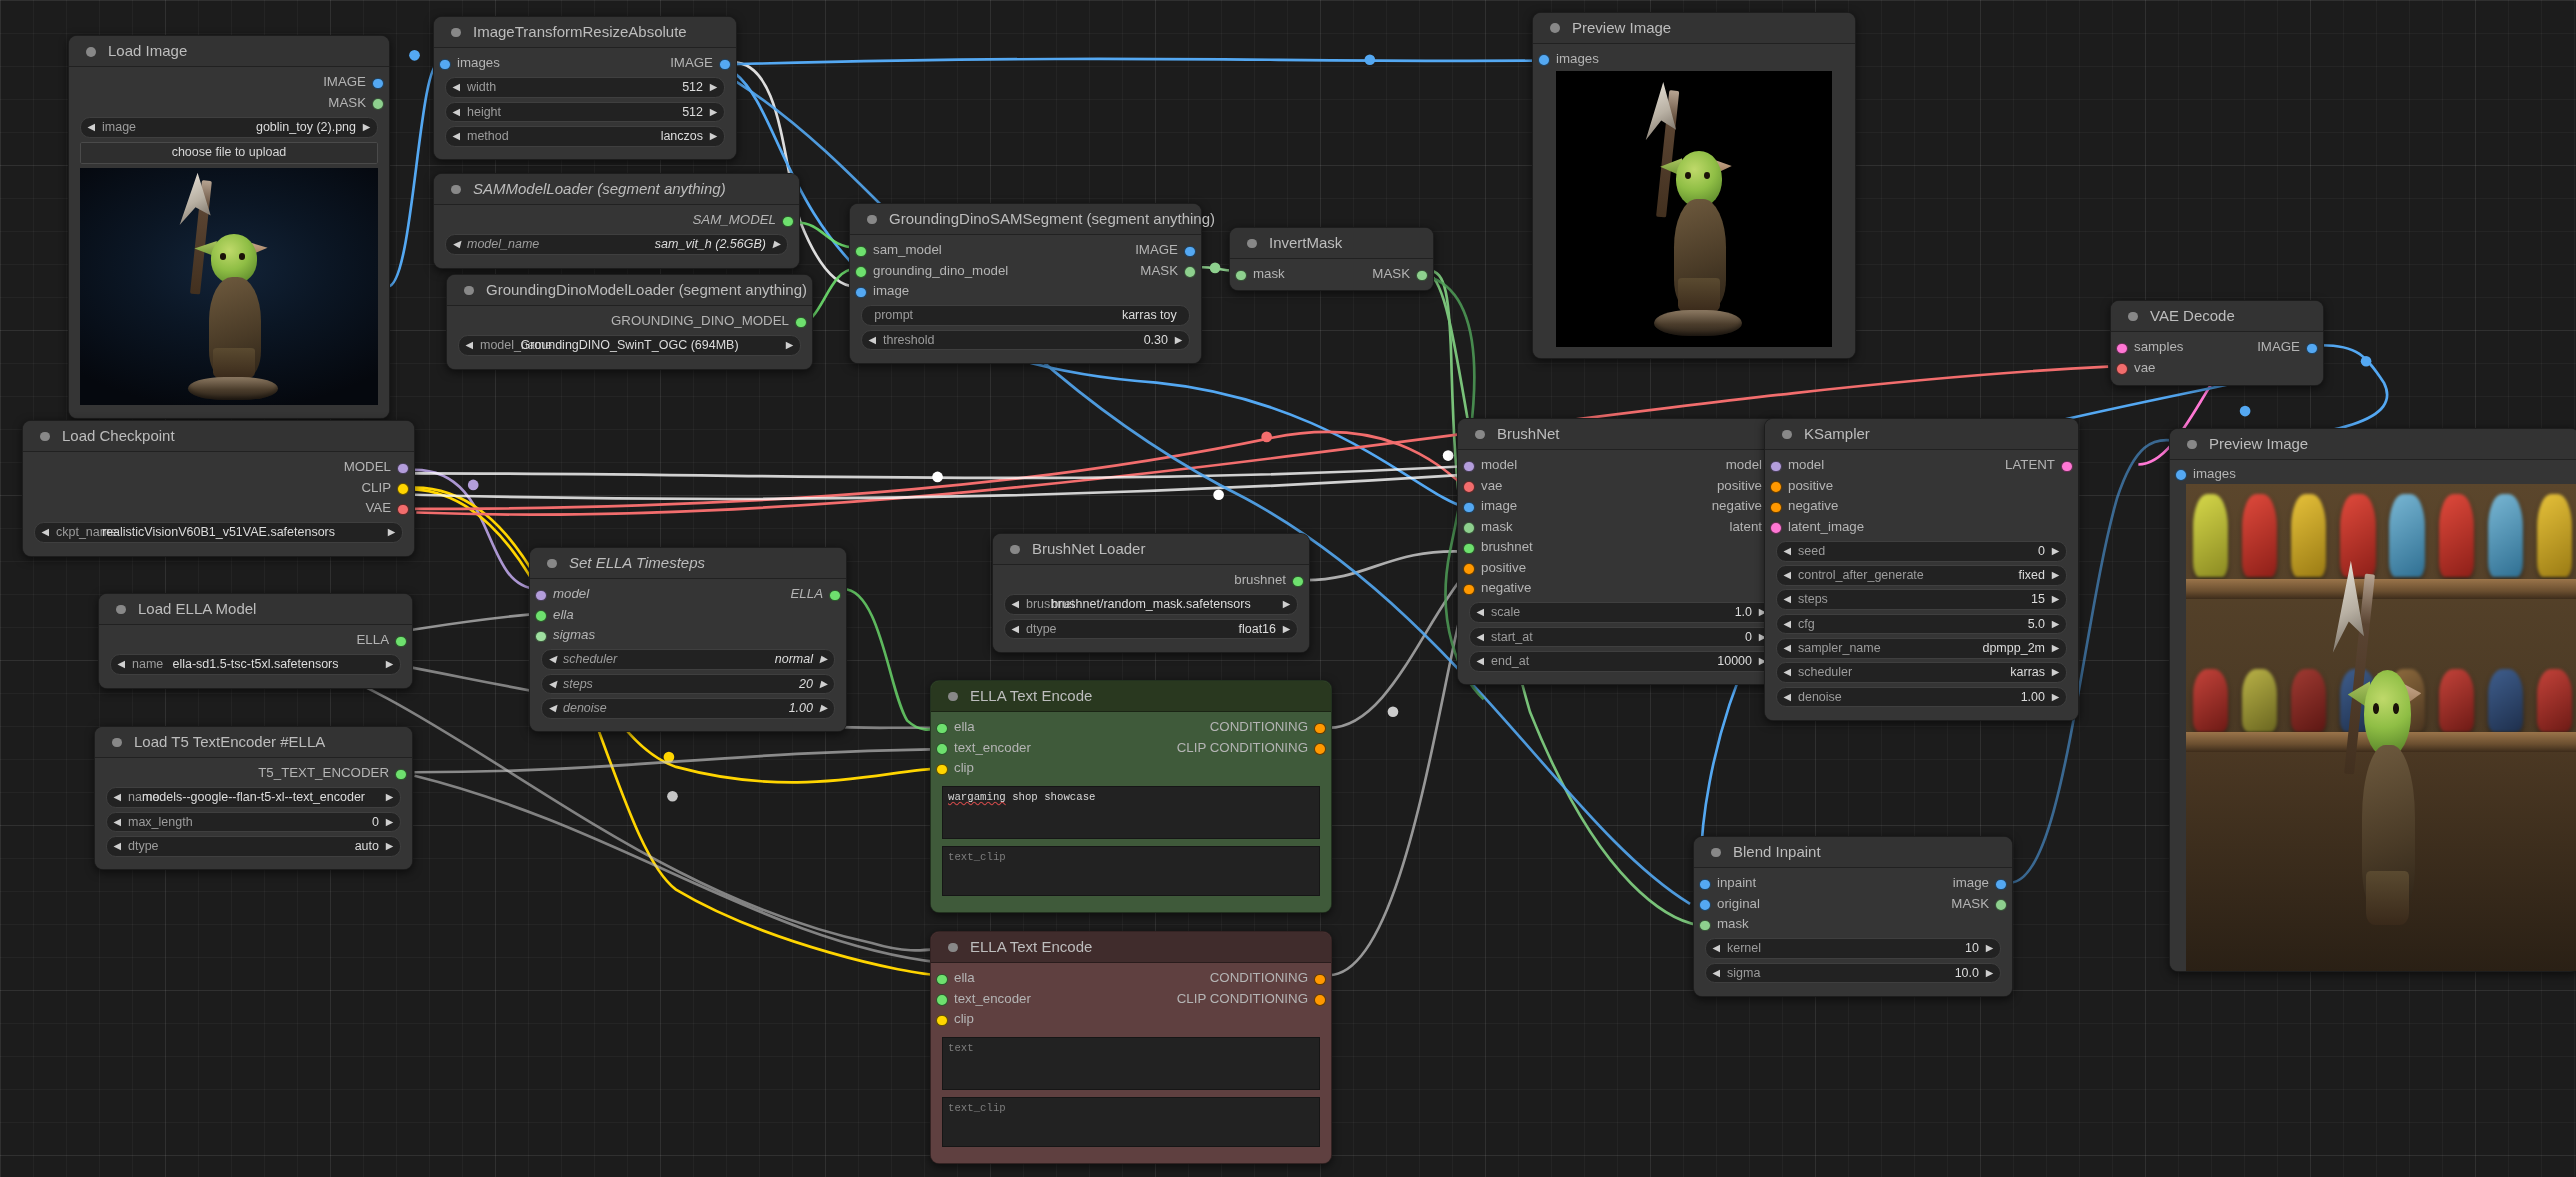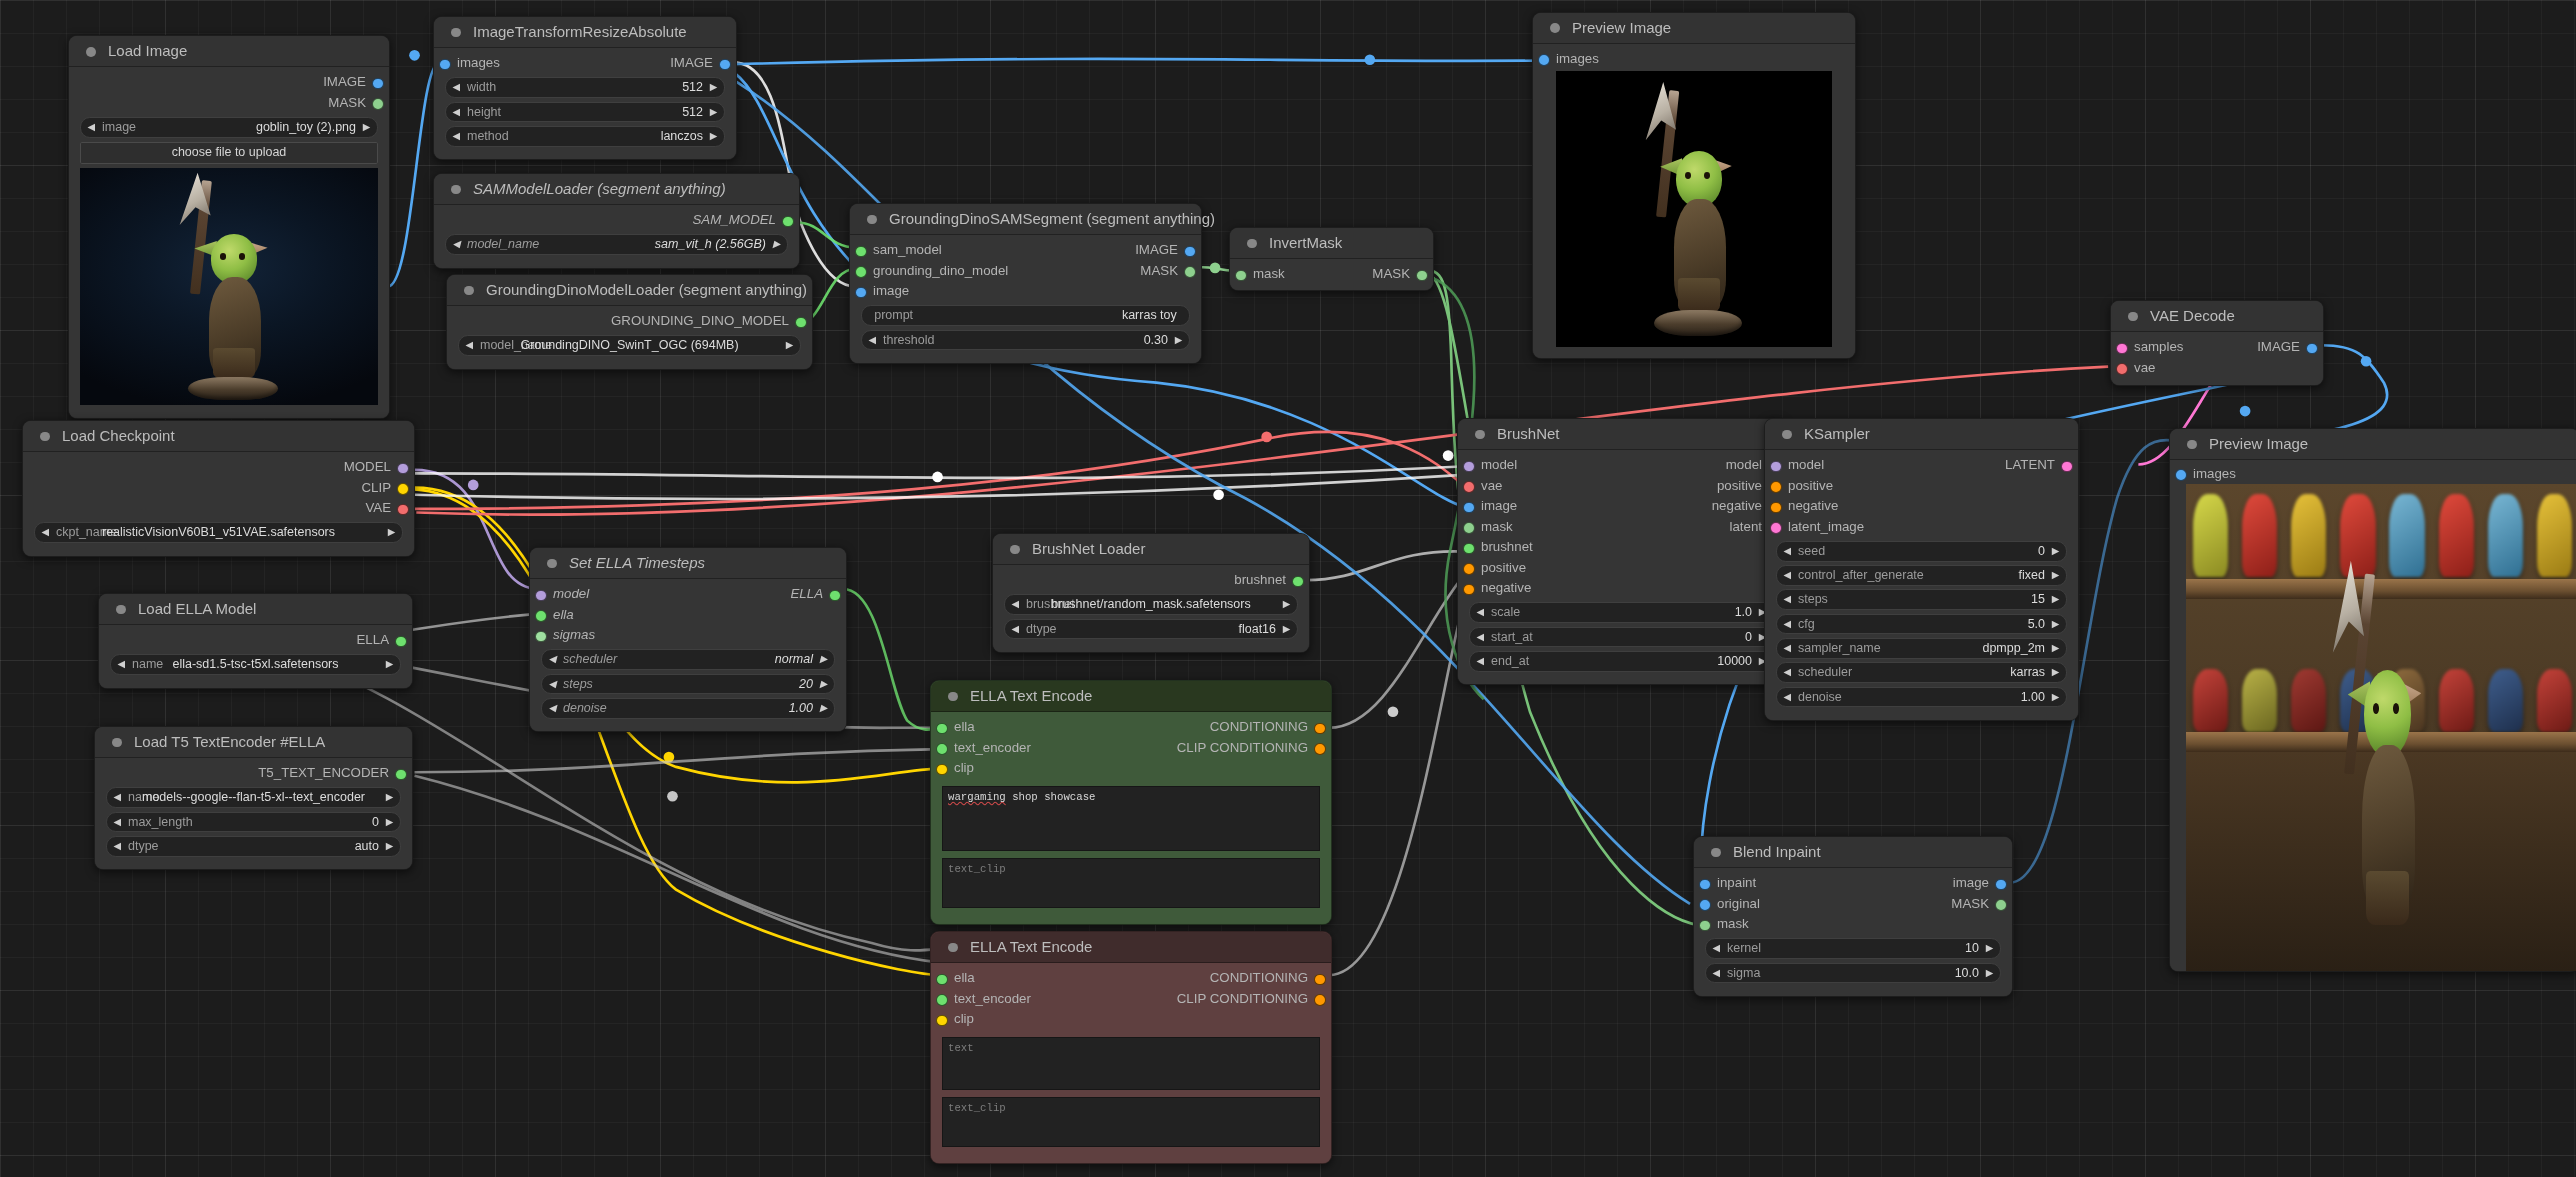--- a/index.html
+++ b/index.html
@@ -565,21 +565,21 @@
       <div class="slot">
         <span class="pin l" style="background:#6ee06e;"></span>
         <span class="lab">text_encoder</span>
         <span class="out">CLIP CONDITIONING</span>
         <span class="pin r" style="background:#ff9800;"></span>
       </div>
       <div class="slot">
         <span class="pin l" style="background:#ffd500;"></span>
         <span class="lab">clip</span>
       </div>
-      <div class="ta" style="height:65px;">
+      <div class="ta" style="height:53px;">
         <span class="spell">wargaming</span><span>&nbsp;shop showcase</span>
       </div>
       <div class="ta ph" style="height:50px;">text_clip</div>
     </div>
   </div>
 
   <div class="node red" style="left:930px;top:931px;width:400px;">
     <div class="title">
       <span class="dot-title"></span>
       <span>ELLA Text Encode</span>

